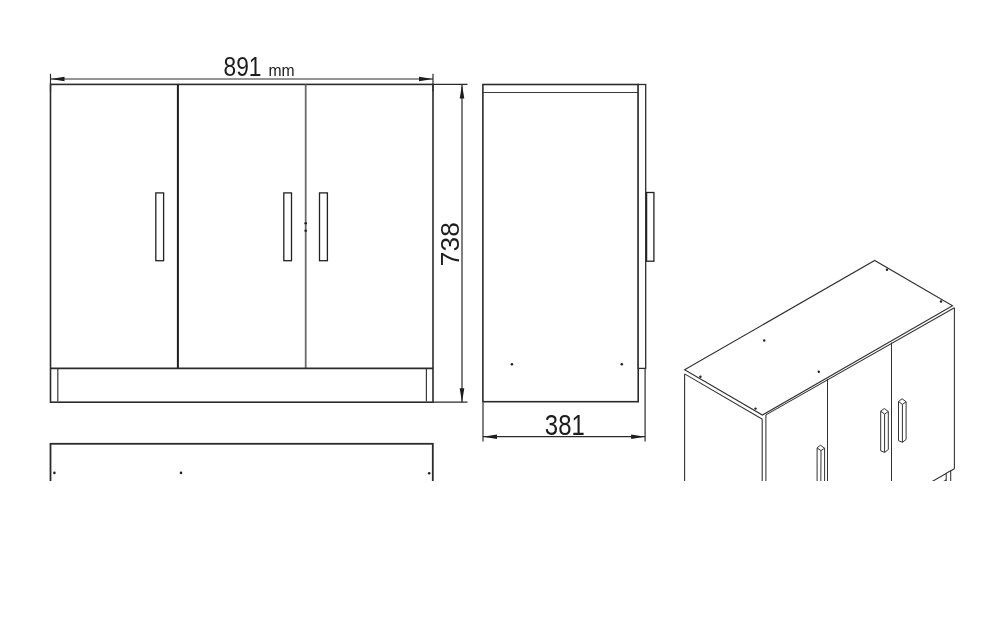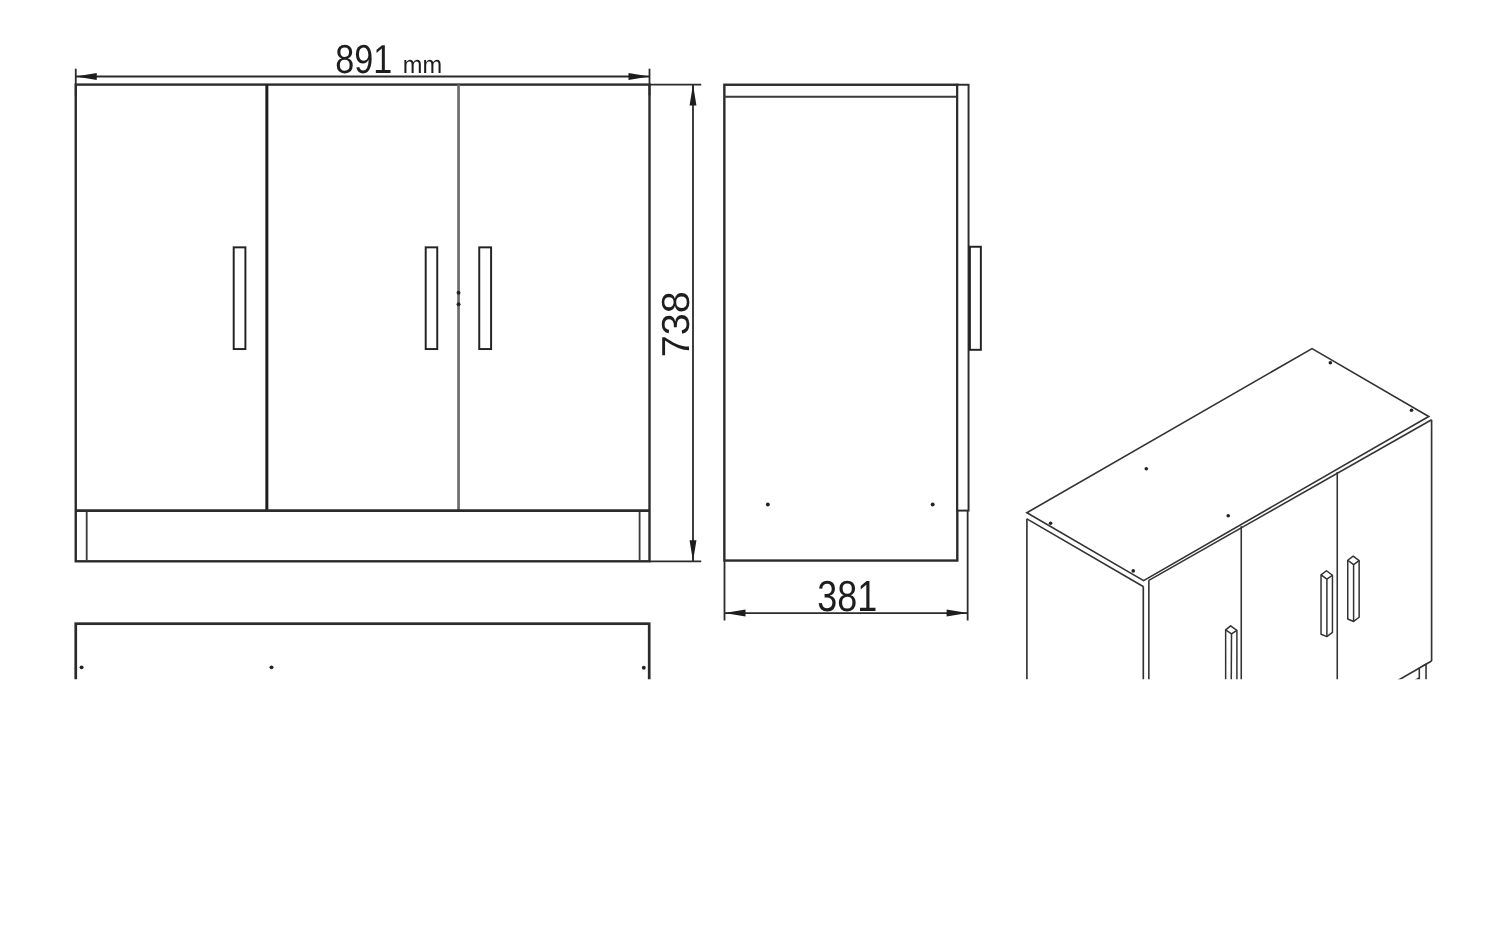--- a/index.html
+++ b/index.html
@@ -1,16 +1,16 @@
 <!DOCTYPE html>
 <html><head>
 <meta charset="utf-8">
 <style>
   html,body{margin:0;padding:0;background:#ffffff;}
-  .wrap{width:1005px;height:453px;position:relative;background:#ffffff;overflow:hidden;}
+  .wrap{width:1005px;height:453px;position:relative;background:#ffffff;overflow:hidden;margin-top:28px;}
   svg{position:absolute;left:0;top:0;}
   text{font-family:"Liberation Sans", sans-serif;fill:#1d1d1d;}
 </style>
 </head>
 <body>
 <div class="wrap">
 <svg width="1005" height="619" viewBox="0 0 1005 619">
 
   <rect x="50.5" y="56.4" width="382.5" height="317.8" fill="none" stroke="#2b2b2b" stroke-width="1.6"></rect>
 

